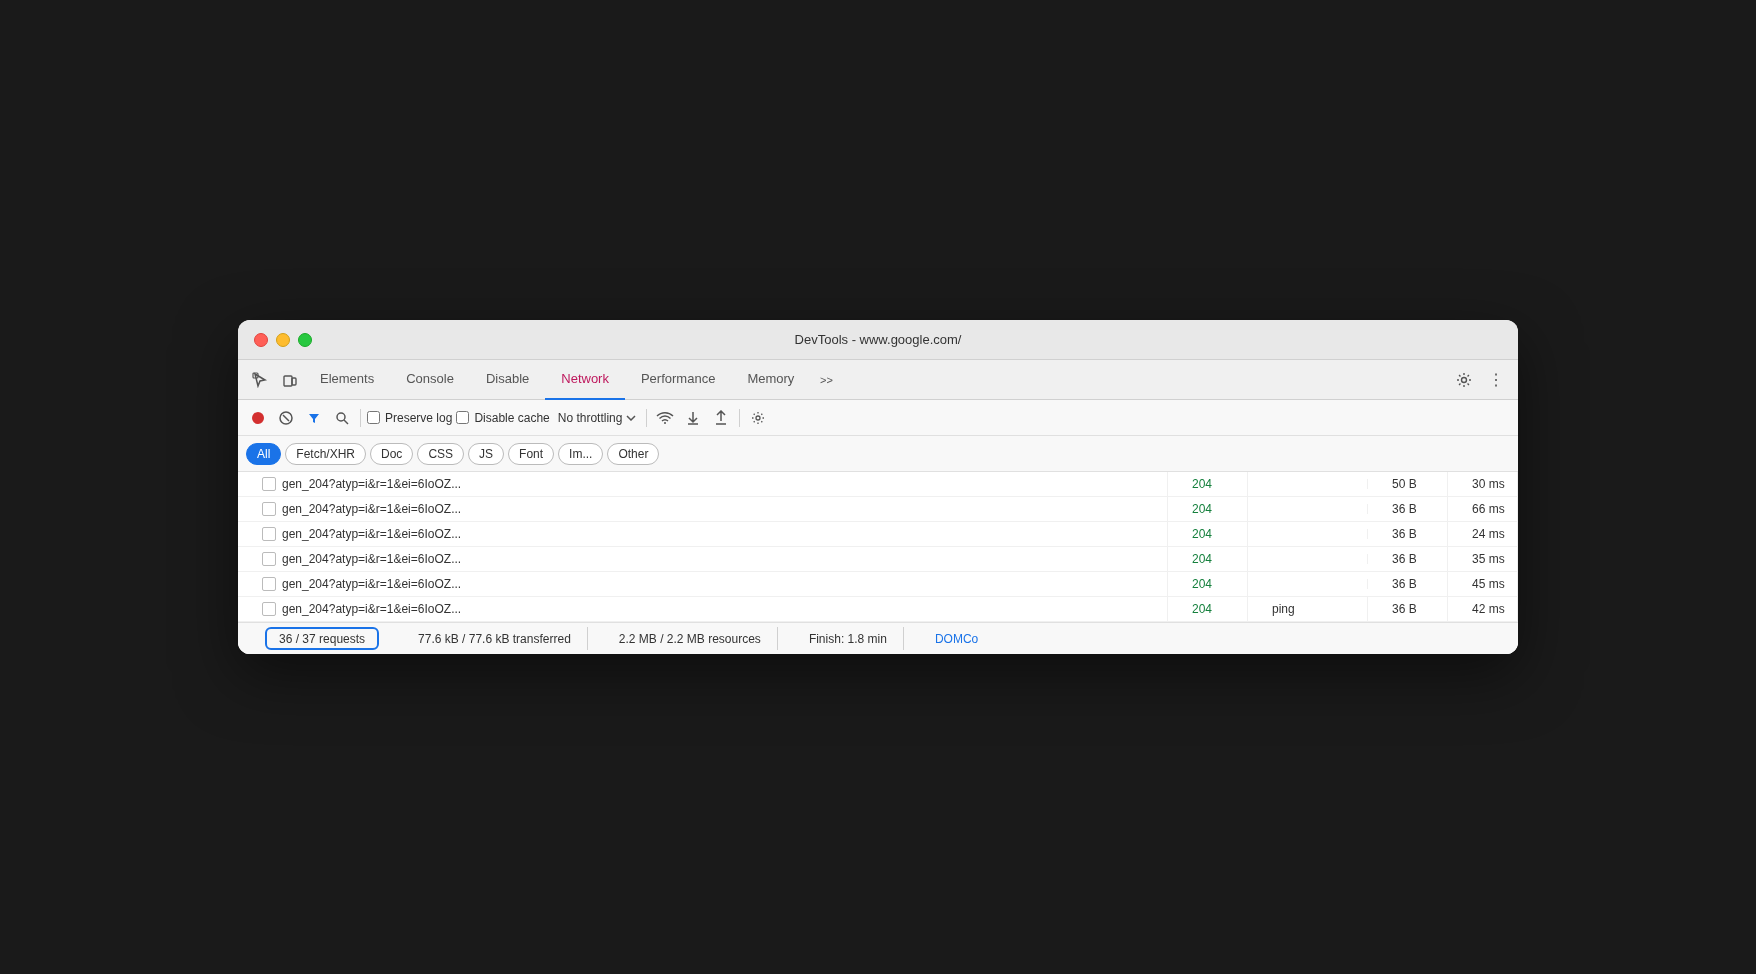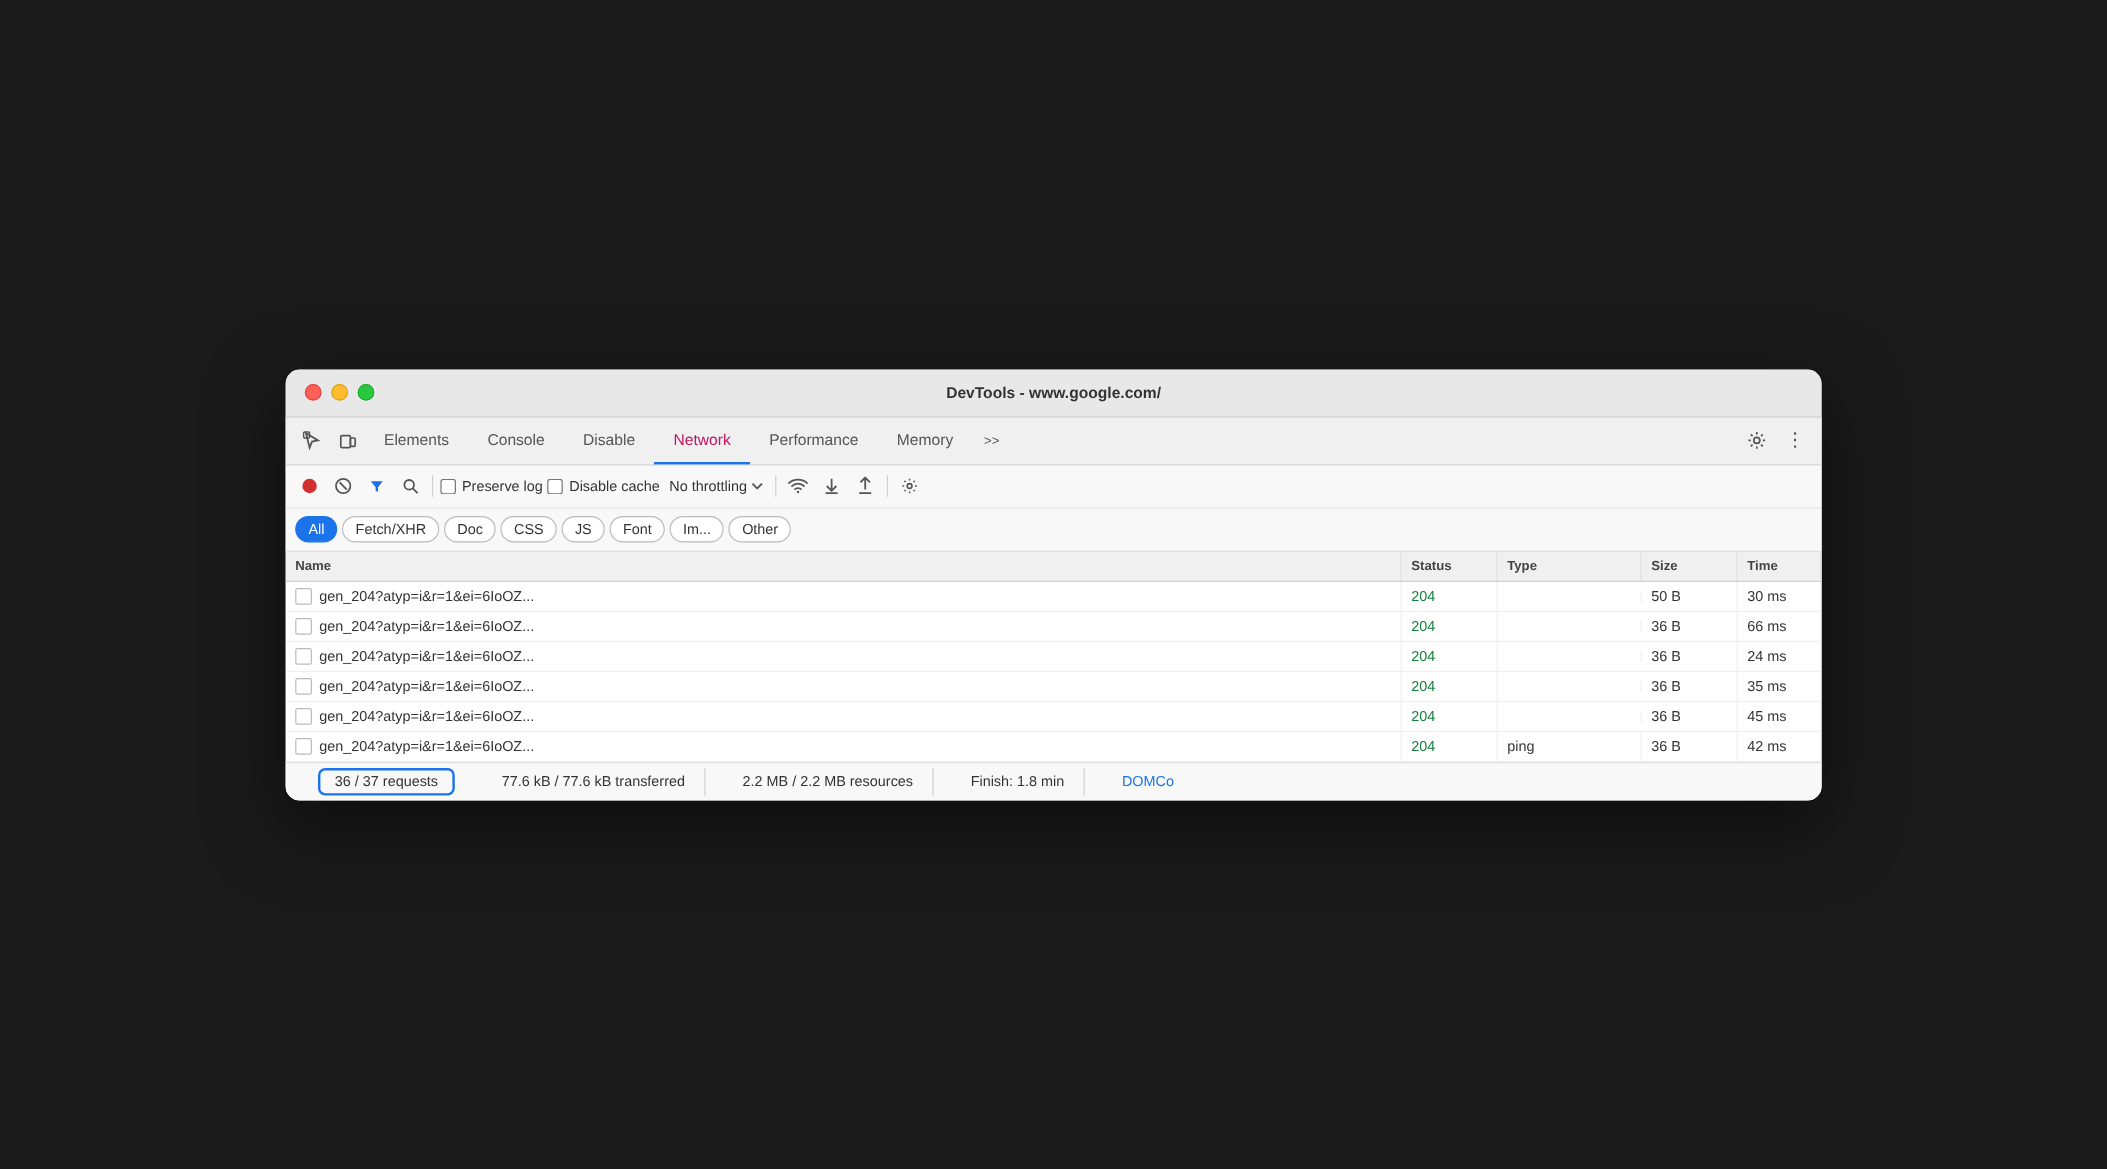--- a/index.html
+++ b/index.html
@@ -37,21 +37,21 @@
       width: 14px;
       height: 14px;
       border-radius: 50%;
       cursor: pointer;
     }
     .traffic-light.red { background: #ff5f57; border: 1px solid #e0443e; }
     .traffic-light.yellow { background: #febc2e; border: 1px solid #d4a017; }
     .traffic-light.green { background: #28c840; border: 1px solid #1aab29; }
     .title-text {
       font-size: 13px;
-      font-weight: 700;
+      font-weight: 400;
       color: #333;
     }
     .devtools-body {
       background: #ffffff;
       display: flex;
       flex-direction: column;
     }
     
     .tab-bar {
       display: flex;
@@ -282,20 +282,21 @@
       padding: 5px 8px;
       font-size: 12px;
       color: #333;
       border-right: 1px solid #f0f0f0;
       white-space: nowrap;
       overflow: hidden;
       text-overflow: ellipsis;
       display: flex;
       align-items: flex-start;
       gap: 6px;
+      margin-left: 16px;
     }
     .td-checkbox {
       width: 14px;
       height: 14px;
       border: 1px solid #bbb;
       border-radius: 2px;
       flex-shrink: 0;
       display: inline-block;
     }
     .status-ok { color: #15803d; }
@@ -485,27 +486,20 @@
       <button class="resource-tab pill">
         <span>Im...</span>
       </button>
       <button class="resource-tab pill">
         <span>Other</span>
       </button>
 
     </div>
 
     <div class="network-table">
-      <div class="table-header">
-        <div class="th">Name</div>
-        <div class="th">Status</div>
-        <div class="th">Type</div>
-        <div class="th">Size</div>
-        <div class="th">Time</div>
-      </div>
       <div class="table-row">
         <div class="td">
           <span class="td-checkbox"></span>
           <span>gen_204?atyp=i&amp;r=1&amp;ei=6IoOZ...</span>
         </div>
         <div class="td status-ok">204</div>
         <div class="td"></div>
         <div class="td">50 B</div>
         <div class="td">30 ms</div>
       </div>

